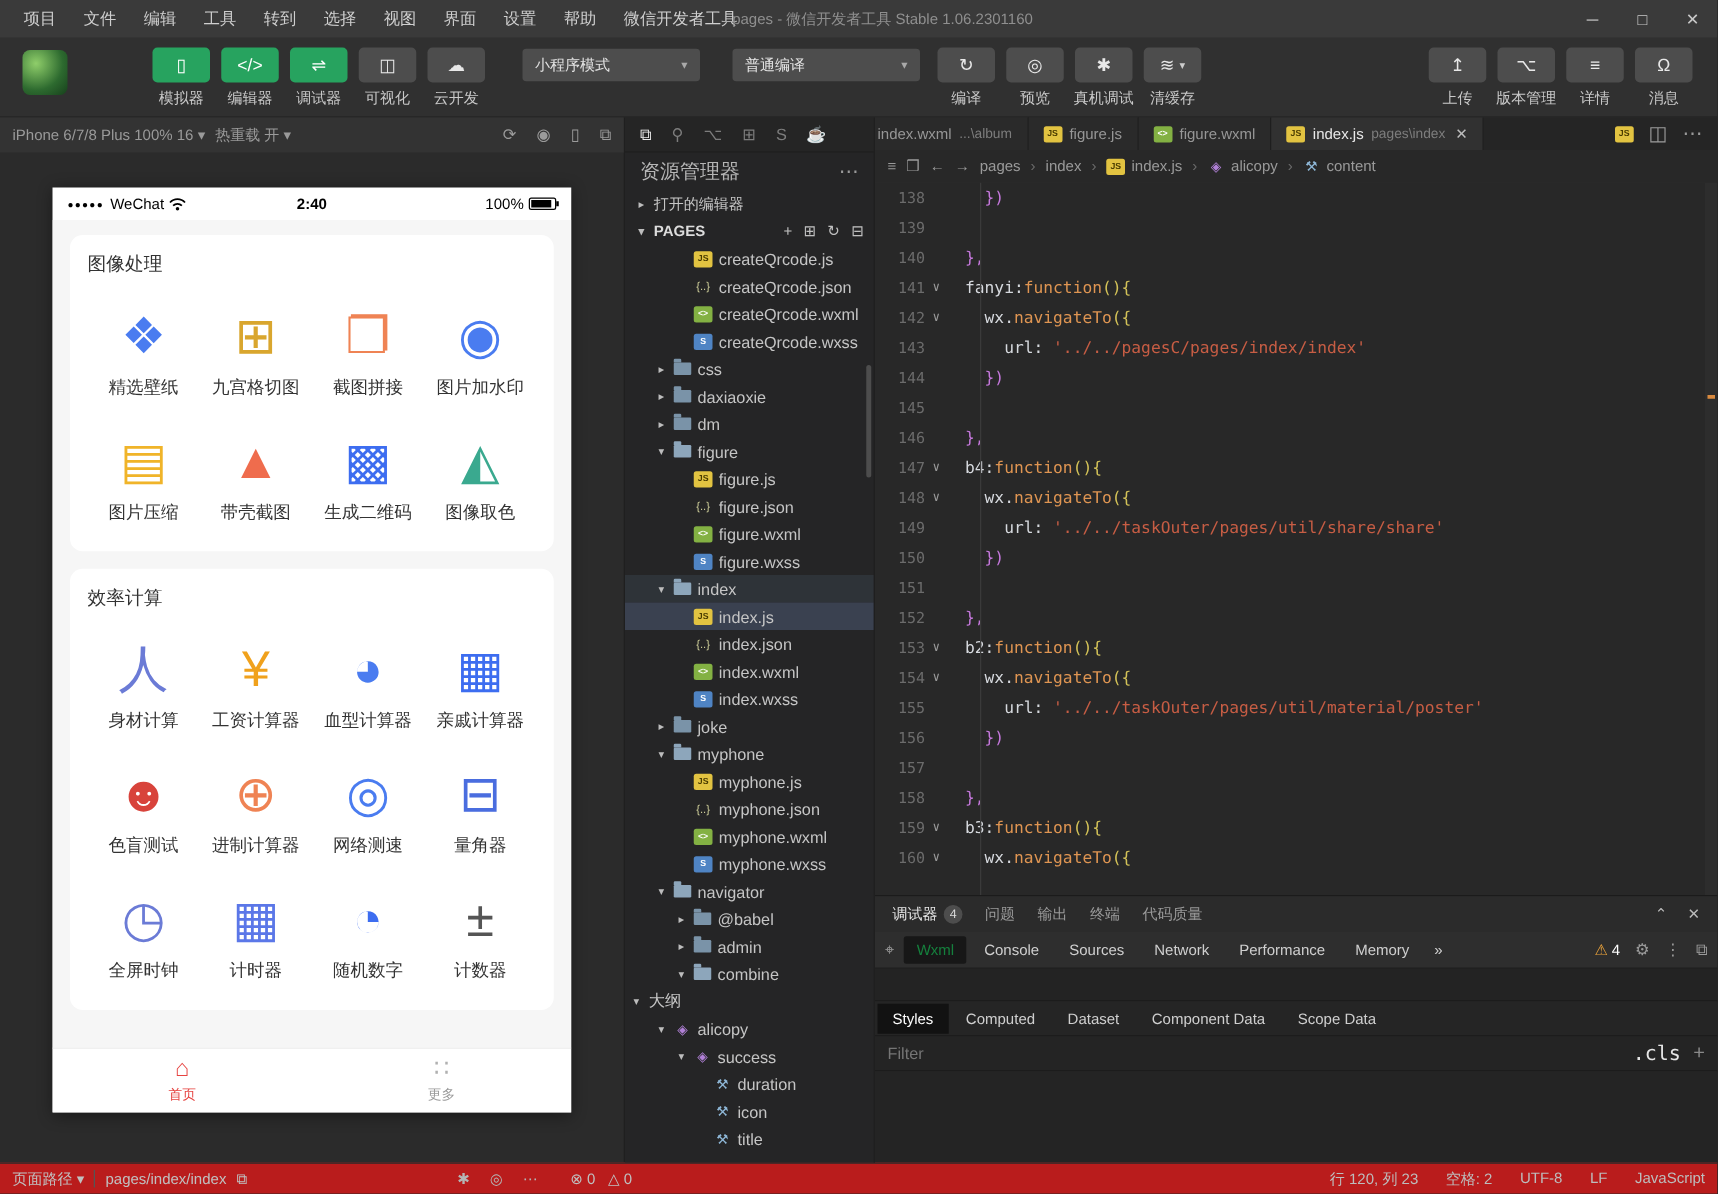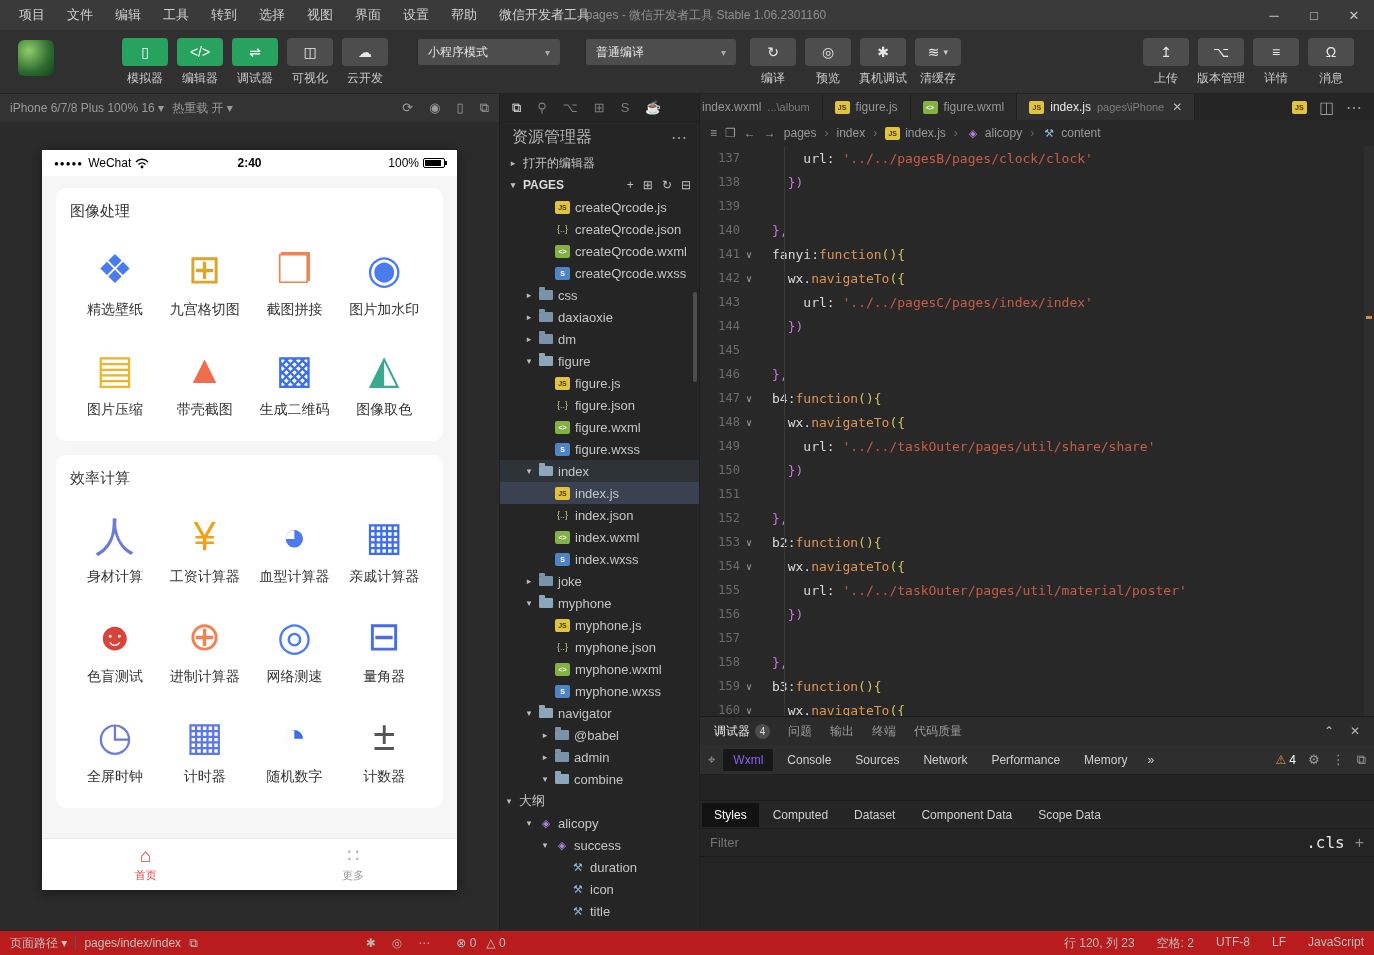--- a/index.html
+++ b/index.html
@@ -136,21 +136,21 @@
   .dbg-row1 { height:28px; background:#2b2b2b; display:flex; align-items:center; gap:18px; padding:0 14px; font-size:12px; flex:0 0 28px; }
   .dbg-tab { color:#9a9a9a; display:flex; align-items:center; gap:5px; }
   .dbg-tab.active { color:#e8e8e8; }
   .badge { background:#4d4d4d; color:#ddd; font-size:10px; border-radius:8px; min-width:15px; height:15px;
     display:flex; align-items:center; justify-content:center; padding:0 3px; }
   .dbg-r1-right { margin-left:auto; display:flex; gap:16px; color:#bbb; font-size:12px; }
   .dbg-row2 { height:30px; background:#2e2e2e; border-bottom:1px solid #1f1f1f; display:flex; align-items:center;
     gap:4px; padding:0 8px; font-size:12px; flex:0 0 30px; }
   .insp { color:#9a9a9a; margin-right:4px; font-size:13px; }
   .dt-tab { color:#cfcfcf; padding:4px 10px; border-radius:2px; }
-  .dt-tab.active { background:#171717; color:#8b5cf6; }
+  .dt-tab.active { background:#171717; color:#15803d; }
   .dt-more { color:#cfcfcf; padding:0 6px; }
   .dbg-r2-right { margin-left:auto; display:flex; align-items:center; gap:12px; }
   .warn { color:#fff; font-size:12px; display:flex; align-items:center; gap:3px; }
   .warn .tri { color:#e9a23b; }
   .dbg-ic { color:#9a9a9a; font-size:13px; }
   .dbg-strip { height:26px; background:#232323; border-bottom:1px solid #1c1c1c; flex:0 0 26px; }
   .dbg-row3 { height:28px; background:#252525; border-bottom:1px solid #1c1c1c; display:flex; align-items:center;
     gap:2px; padding:0 2px; font-size:12px; flex:0 0 28px; }
   .st-tab { color:#cfcfcf; padding:5px 12px; }
   .st-tab.active { background:#121212; color:#fff; }
@@ -601,21 +601,21 @@
             <span class="fic js">JS</span>
             <span>figure.js</span>
           </div>
           <div class="etab">
             <span class="fic wxml">&lt;&gt;</span>
             <span>figure.wxml</span>
           </div>
           <div class="etab active">
             <span class="fic js">JS</span>
             <span>index.js</span>
-            <span class="detail">pages\iPhone</span>
+            <span class="detail">pages\index</span>
             <span class="close">✕</span>
           </div>
           <div class="tab-actions">
             <span class="fic js">JS</span>
             <span>◫</span>
             <span>⋯</span>
           </div>
         </div>
       <div class="breadcrumbbar" id="breadcrumb">
           <span class="bc-ic">≡</span>
@@ -643,25 +643,20 @@
           <span class="crumb">
             <span class="sym wrench">⚒</span>
             <span>content</span>
           </span>
         </div>
       <div class="codearea" id="codearea">
         <div class="guide"></div>
         <div class="code-scroll">
           <div class="code-marker"></div>
         </div>
-      <div class="cline">
-            <span class="lnum">137</span>
-            <span class="fold"></span>
-            <span class="ctext"><span class="tk-t">    </span><span class="tk-w">url</span><span class="tk-w">: </span><span class="tk-s">'../../pagesB/pages/clock/clock'</span></span>
-          </div>
           <div class="cline">
             <span class="lnum">138</span>
             <span class="fold"></span>
             <span class="ctext"><span class="tk-t">  </span><span class="tk-p">})</span></span>
           </div>
           <div class="cline">
             <span class="lnum">139</span>
             <span class="fold"></span>
             <span class="ctext"></span>
           </div>

